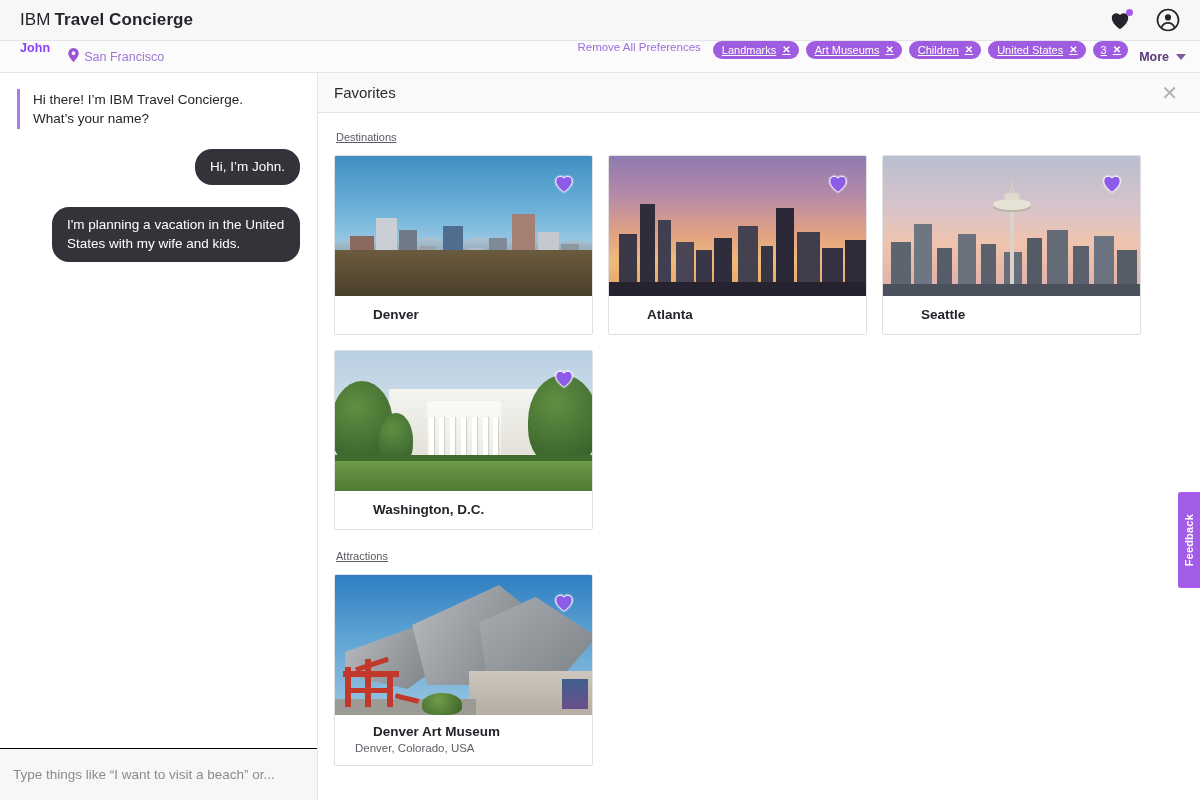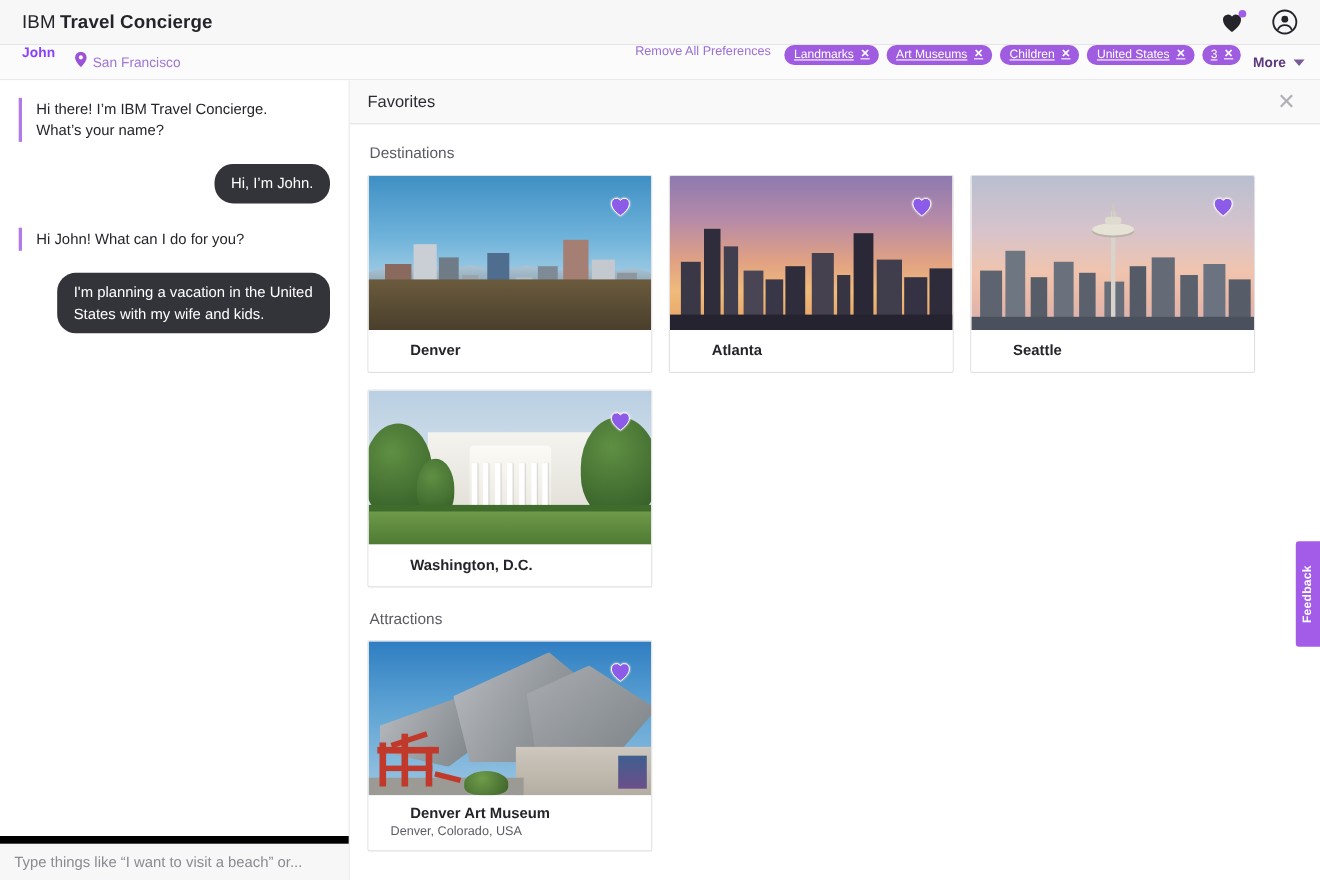--- a/index.html
+++ b/index.html
@@ -106,23 +106,23 @@
   }
   .msg-user-wrap { display: flex; justify-content: flex-end; margin-bottom: 22px; }
   .msg-user {
     background: #33333a; color: #fff;
     border-radius: 17px;
     padding: 8px 15px;
     font-size: 13.5px; line-height: 1.45;
     max-width: 248px;
   }
   .chat-input-wrap {
-    border-top: 7px solid #000000;
+    border-top: 1px solid #000000;
     background: #f7f7f8;
-    height: 40px; display: flex; align-items: center;
+    height: 52px; display: flex; align-items: center;
     padding: 0 13px;
   }
   .chat-input {
     width: 100%; border: 0; outline: 0; background: transparent;
     font-family: "Liberation Sans", sans-serif;
     font-size: 13.5px; color: #6a6a72;
   }
   .chat-input::placeholder { color: #8a8a92; }
 
   
@@ -135,22 +135,23 @@
     padding: 0 16px 0 16px;
   }
   .fav-title { font-size: 15px; color: #2a2a30; }
   .fav-head-spacer { flex: 1; }
   .fav-close {
     font-size: 20px; color: #b0b0b6; cursor: pointer;
     line-height: 1; padding: 4px 6px; font-weight: 300;
   }
   .fav-body { flex: 1; padding: 18px 16px 0 16px; overflow: hidden; }
   .section-title {
-    font-size: 14px; color: #5a5a62; font-weight: 400;
+    font-size: 11px; color: #5a5a62; font-weight: 400;
     margin: 0 0 12px 2px;
+    text-decoration: underline;
   }
   .card-grid { display: flex; flex-wrap: wrap; gap: 15px; margin-bottom: 10px; }
 
   .card {
     width: 259px;
     border: 1px solid #e0e0e3;
     border-radius: 2px;
     background: #fff;
     overflow: hidden;
     cursor: pointer;
@@ -312,21 +313,20 @@
 
     <div class="chat">
       <div class="chat-log">
 
         <div class="msg-bot">Hi there! I’m IBM Travel Concierge. What’s your name?</div>
 
         <div class="msg-user-wrap">
           <div class="msg-user">Hi, I’m John.</div>
         </div>
 
-        <div class="msg-bot">Hi John! What can I do for you?</div>
 
         <div class="msg-user-wrap">
           <div class="msg-user">I'm planning a vacation in the United States with my wife and kids.</div>
         </div>
 
       </div>
       <div class="chat-input-wrap">
         <input class="chat-input" type="text" placeholder="Type things like “I want to visit a beach” or..." style="">
       </div>
     </div>

